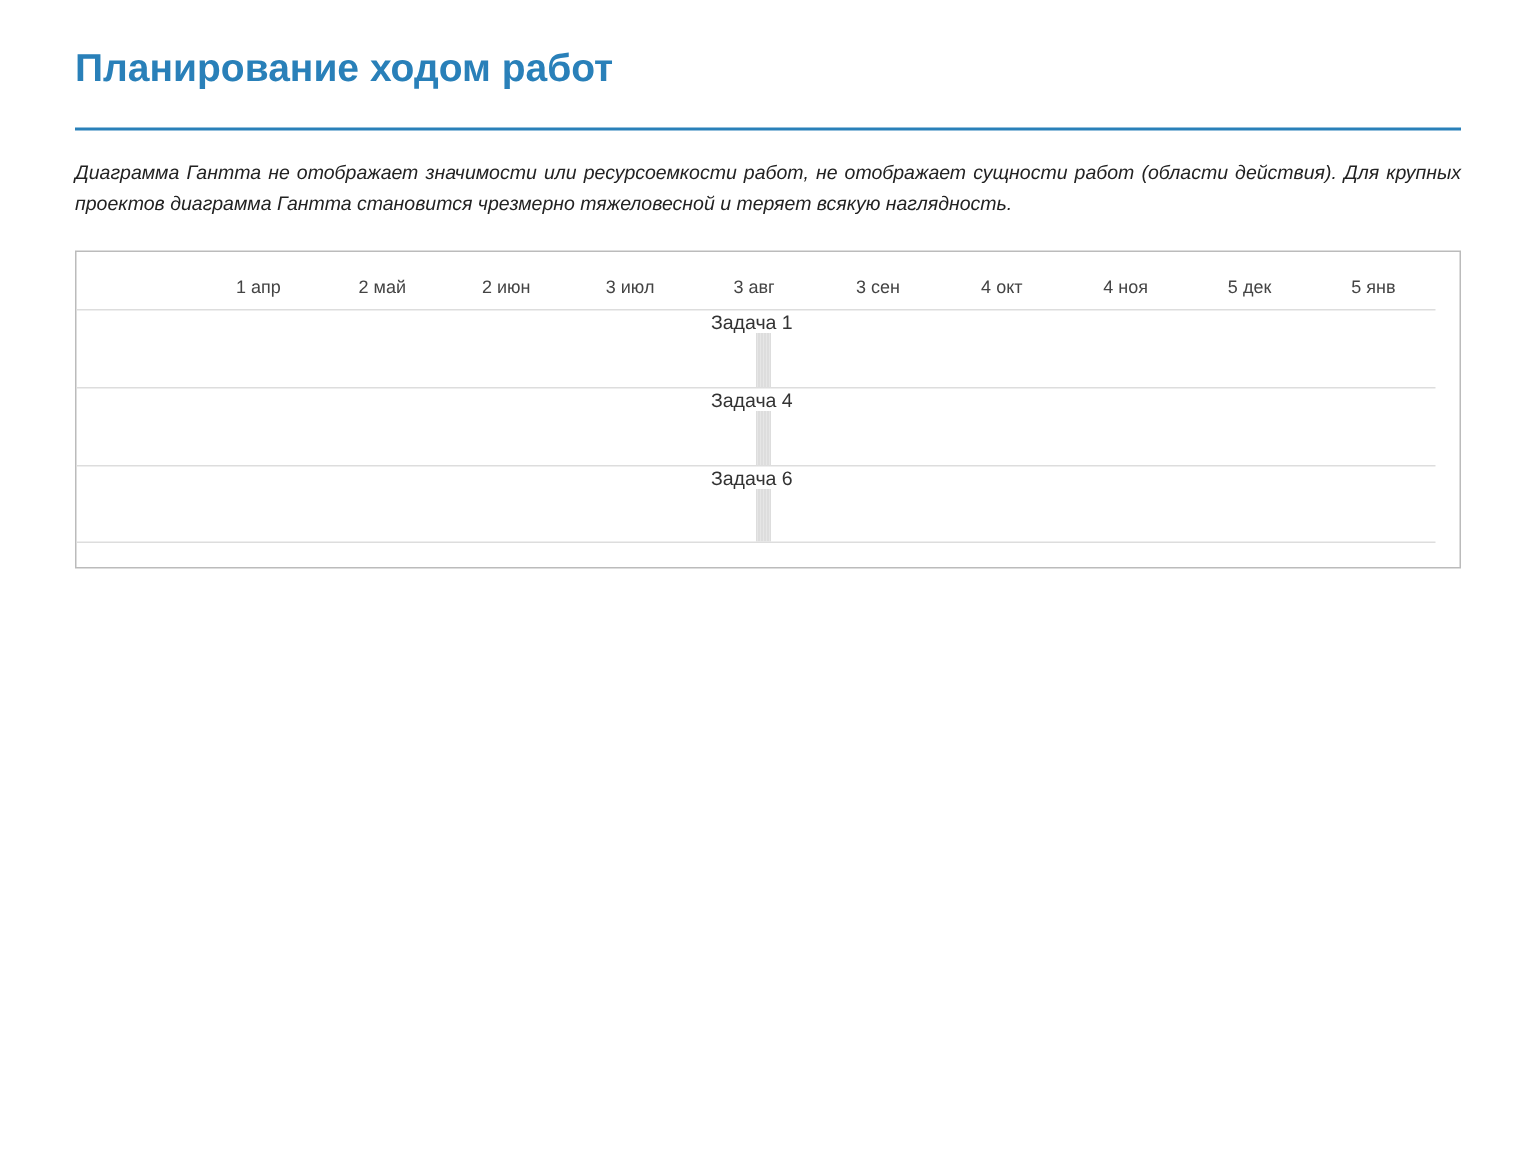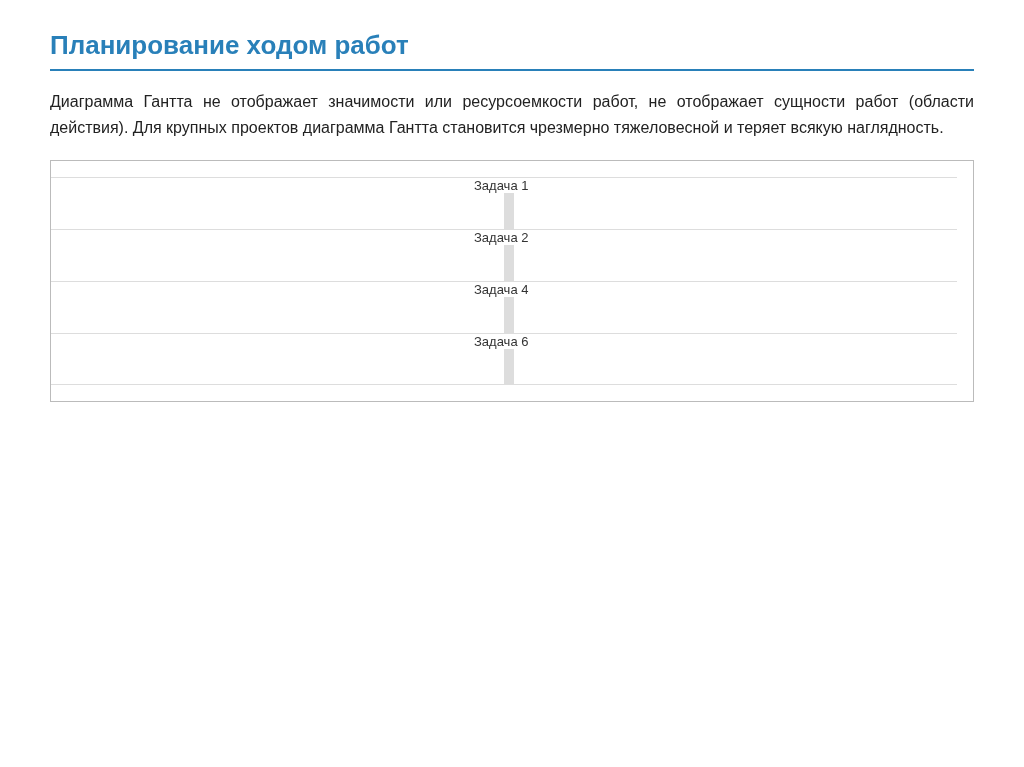--- a/index.html
+++ b/index.html
@@ -10,30 +10,31 @@
       min-height: 767px;
       padding: 30px 50px;
       color: #222;
     }
 
     .title {
       color: #2980b9;
       font-size: 26px;
       font-weight: bold;
       margin-bottom: 12px;
-      padding-bottom: 8px;
+      padding-bottom: 24px;
       border-bottom: 2px solid #2980b9;
     }
 
     .description {
       margin-top: 18px;
-      font-size: 16px;
+      font-size: 13px;
       line-height: 1.6;
       text-align: justify;
       margin-bottom: 14px;
+      font-style: italic;
     }
 
     .description p {
       margin-bottom: 10px;
     }
 
     .chart-container {
       margin-top: 20px;
       border: 1px solid #bbb;
       padding: 16px 16px 16px 0;
@@ -136,55 +137,49 @@
 <body>
 
 <h1 class="title">Планирование ходом работ</h1>
 
 <div class="description">
   <p>Диаграмма Гантта не отображает значимости или ресурсоемкости работ, не отображает сущности работ (области действия). Для крупных проектов диаграмма Гантта становится чрезмерно тяжеловесной и теряет всякую наглядность.</p>
 </div>
 
 <div class="chart-container">
   <div class="chart-inner">
+    <div class="chart-header" id="chart-header">
+        <div class="chart-col-label">1 апр</div>
+        <div class="chart-col-label">2 май</div>
+        <div class="chart-col-label">2 июн</div>
+        <div class="chart-col-label">3 июл</div>
+        <div class="chart-col-label">3 авг</div>
+        <div class="chart-col-label">3 сен</div>
+        <div class="chart-col-label">4 окт</div>
+        <div class="chart-col-label">4 ноя</div>
+        <div class="chart-col-label">5 дек</div>
+        <div class="chart-col-label">5 янв</div>
+      </div>
     <div id="chart-rows">
         <div class="chart-row">
           <div class="row-label">Задача 1</div>
           <div class="chart-grid">
             <div class="grid-lines">
               <div class="grid-line"></div>
               <div class="grid-line"></div>
               <div class="grid-line"></div>
               <div class="grid-line"></div>
               <div class="grid-line"></div>
               <div class="grid-line"></div>
               <div class="grid-line"></div>
               <div class="grid-line"></div>
               <div class="grid-line"></div>
               <div class="grid-line"></div>
             </div>
             <div class="task-bar bar-1" style="left: 0%; width: 16%;"></div>
-          </div>
-        </div>
-        <div class="chart-row">
-          <div class="row-label">Задача 2</div>
-          <div class="chart-grid">
-            <div class="grid-lines">
-              <div class="grid-line"></div>
-              <div class="grid-line"></div>
-              <div class="grid-line"></div>
-              <div class="grid-line"></div>
-              <div class="grid-line"></div>
-              <div class="grid-line"></div>
-              <div class="grid-line"></div>
-              <div class="grid-line"></div>
-              <div class="grid-line"></div>
-              <div class="grid-line"></div>
-            </div>
-            <div class="task-bar bar-2" style="left: 15%; width: 20%;"></div>
           </div>
         </div>
         <div class="chart-row">
           <div class="row-label">Задача 4</div>
           <div class="chart-grid">
             <div class="grid-lines">
               <div class="grid-line"></div>
               <div class="grid-line"></div>
               <div class="grid-line"></div>
               <div class="grid-line"></div>

